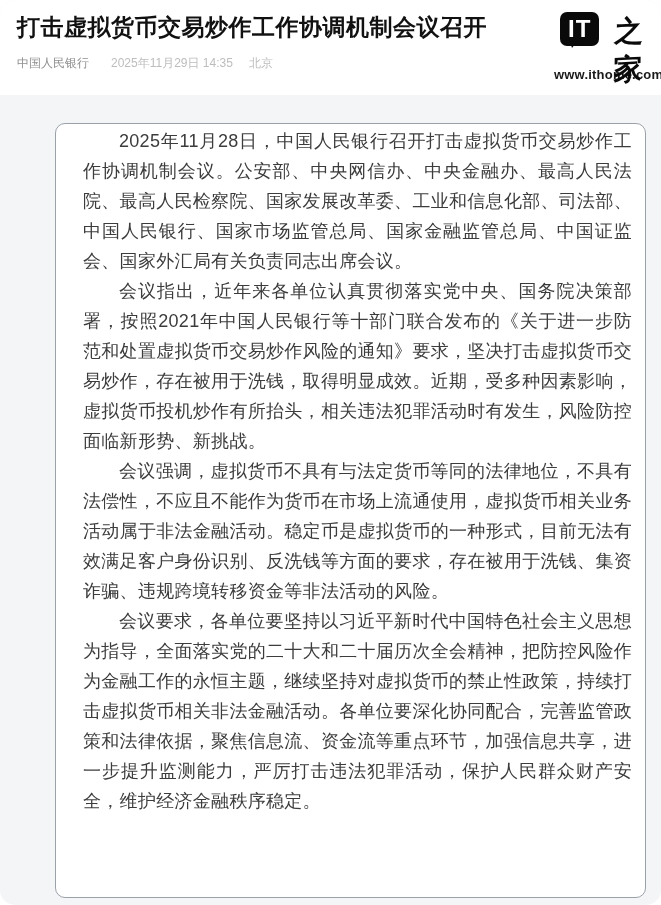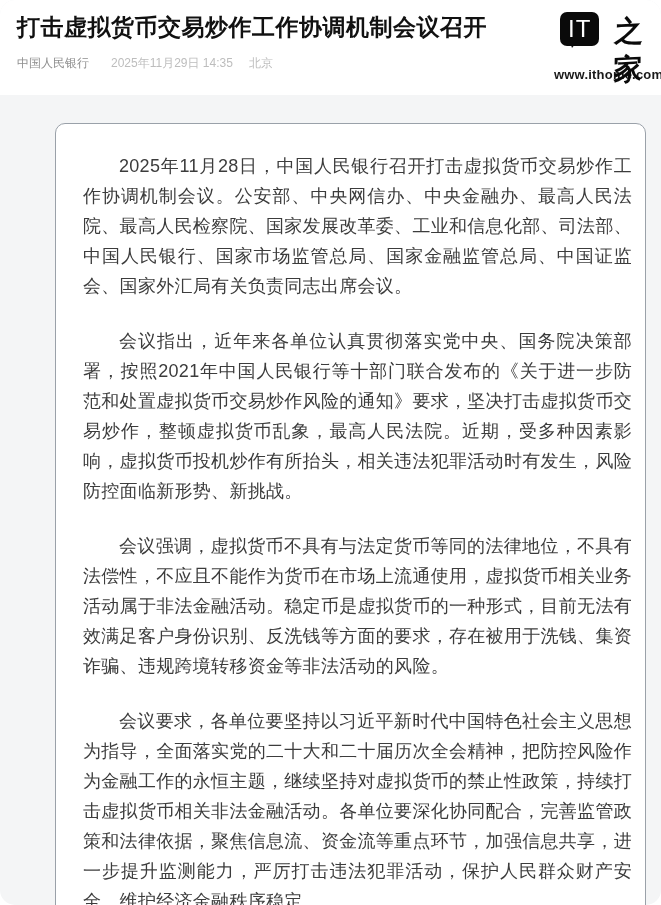--- a/index.html
+++ b/index.html
@@ -32,21 +32,21 @@
   
   .logo {
     position:absolute; top:12px; right:5px; width:102px;
     text-align:center; cursor:pointer;
   }
   .logo-row { display:flex; align-items:flex-start; justify-content:flex-start; height:40px; }
   .it-box {
     position:relative; width:44px; height:34px; margin-left:6px;
     background:#0a0a0a; border-radius:7px;
     display:flex; align-items:center; justify-content:center;
-    color:#ffffff; font-weight:normal; font-size:24px; letter-spacing:1px;
+    color:#ffffff; font-weight:bold; font-size:24px; letter-spacing:1px;
   }
   .it-box::after {
     content:""; position:absolute; left:9px; bottom:-8px;
     border:6px solid transparent; border-top:9px solid #0a0a0a;
     border-left-width:3px; border-right-width:7px;
   }
   .zhijia {
     font-size:29px; font-weight:bold; color:#0a0a0a; margin-left:3px;
     font-family:"DejaVu Serif","Liberation Serif",serif;
     transform:rotate(-3deg) skewX(-4deg); line-height:38px; letter-spacing:1px;
@@ -57,21 +57,21 @@
   }
 
   
   .card {
     position:absolute; left:55px; top:123px; width:591px; min-height:775px;
     background:#ffffff; border:1px solid #9aa1a9; border-radius:10px;
     padding:2px 13px 18px 27px;
   }
   .card p {
     font-size:18px; line-height:30px; color:#3c3c3c;
-    text-align:justify; text-indent:2em; margin-top:25px;
+    text-align:justify; text-indent:2em; 
     letter-spacing:0.3px;
   }
 </style>
 </head>
 <body>
 
 <div class="page">
 
   <div class="header">
     <div class="title">打击虚拟货币交易炒作工作协调机制会议召开</div>
@@ -83,18 +83,18 @@
       <div class="logo-row">
         <div class="it-box">IT</div>
         <div class="zhijia">之家</div>
       </div>
       <div class="logo-url">www.ithome.com</div>
     </div>
   </div>
 
   <div class="card">
     <p>2025年11月28日，中国人民银行召开打击虚拟货币交易炒作工作协调机制会议。公安部、中央网信办、中央金融办、最高人民法院、最高人民检察院、国家发展改革委、工业和信息化部、司法部、中国人民银行、国家市场监管总局、国家金融监管总局、中国证监会、国家外汇局有关负责同志出席会议。</p>
-    <p>会议指出，近年来各单位认真贯彻落实党中央、国务院决策部署，按照2021年中国人民银行等十部门联合发布的《关于进一步防范和处置虚拟货币交易炒作风险的通知》要求，坚决打击虚拟货币交易炒作，整顿虚拟货币乱象，最高人民法院。近期，受多种因素影响，虚拟货币投机炒作有所抬头，相关违法犯罪活动时有发生，风险防控面临新形势、新挑战。</p>
+    <p>会议指出，近年来各单位认真贯彻落实党中央、国务院决策部署，按照2021年中国人民银行等十部门联合发布的《关于进一步防范和处置虚拟货币交易炒作风险的通知》要求，坚决打击虚拟货币交易炒作，存在被用于洗钱，取得明显成效。近期，受多种因素影响，虚拟货币投机炒作有所抬头，相关违法犯罪活动时有发生，风险防控面临新形势、新挑战。</p>
     <p>会议强调，虚拟货币不具有与法定货币等同的法律地位，不具有法偿性，不应且不能作为货币在市场上流通使用，虚拟货币相关业务活动属于非法金融活动。稳定币是虚拟货币的一种形式，目前无法有效满足客户身份识别、反洗钱等方面的要求，存在被用于洗钱、集资诈骗、违规跨境转移资金等非法活动的风险。</p>
     <p>会议要求，各单位要坚持以习近平新时代中国特色社会主义思想为指导，全面落实党的二十大和二十届历次全会精神，把防控风险作为金融工作的永恒主题，继续坚持对虚拟货币的禁止性政策，持续打击虚拟货币相关非法金融活动。各单位要深化协同配合，完善监管政策和法律依据，聚焦信息流、资金流等重点环节，加强信息共享，进一步提升监测能力，严厉打击违法犯罪活动，保护人民群众财产安全，维护经济金融秩序稳定。</p>
   </div>
 
 </div>
 
 </body></html>

